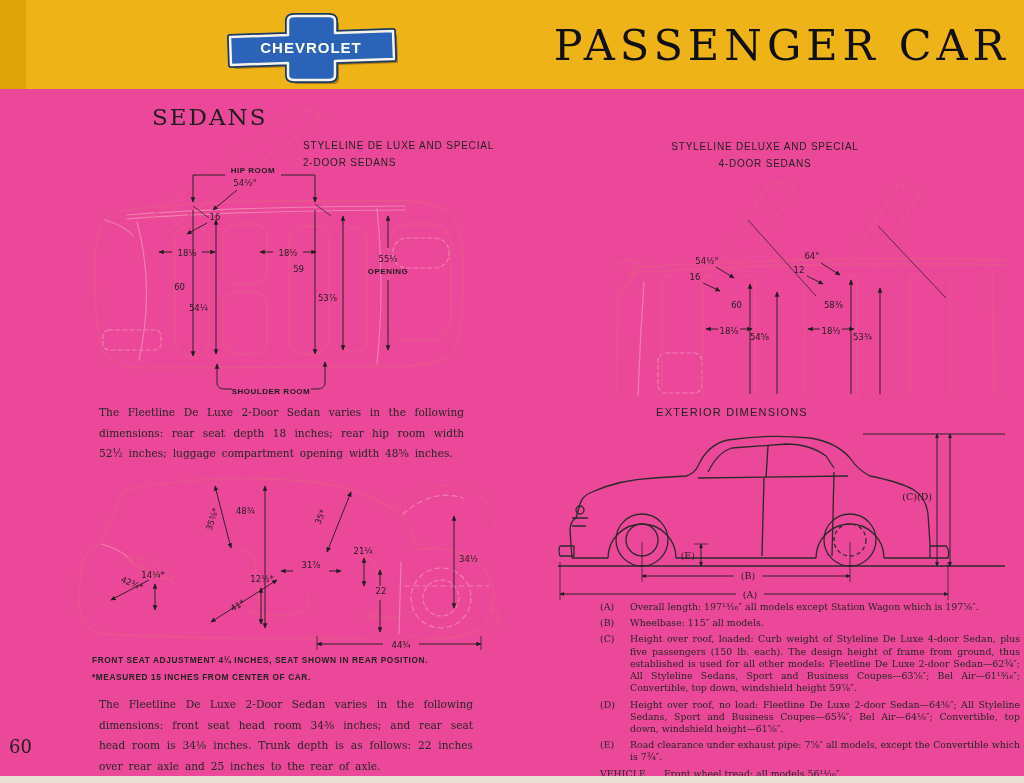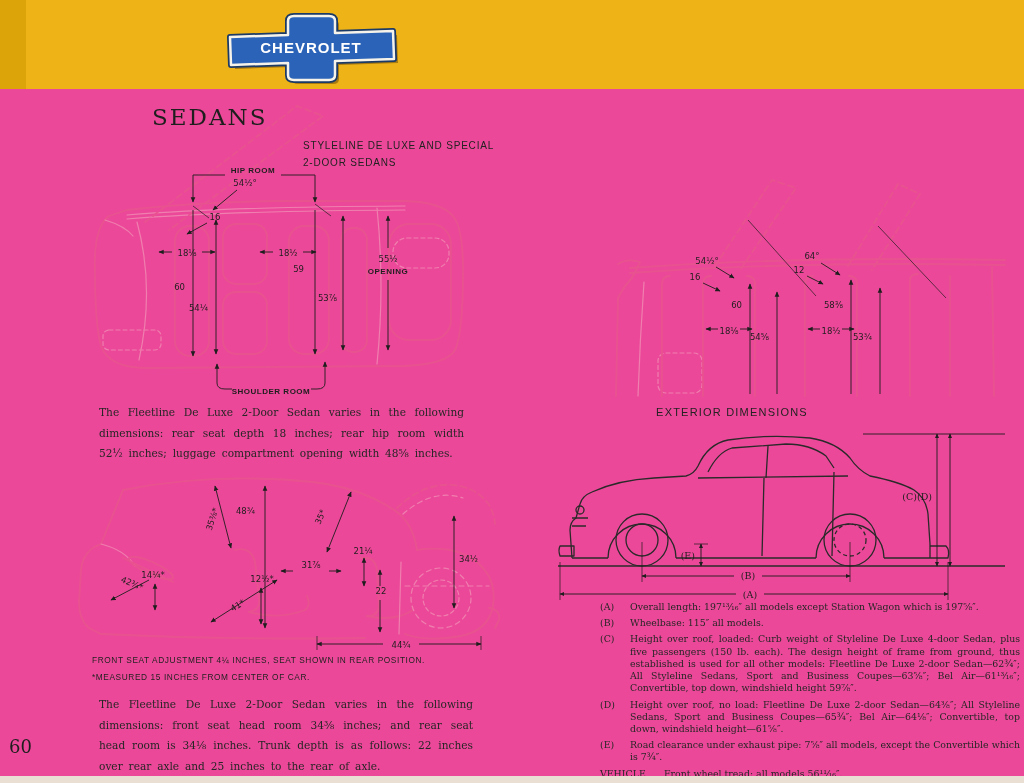--- a/index.html
+++ b/index.html
@@ -17,21 +17,21 @@
   .t-2door{left:303px;top:137px;text-align:left;}
   .t-4door{left:615px;top:138px;width:300px;text-align:center;}
   .ext-heading{position:absolute;left:582px;top:406px;width:300px;text-align:center;
                font-family:"Liberation Sans",sans-serif;font-weight:normal;font-size:11px;
                letter-spacing:1.2px;color:#222;}
   .note{position:absolute;font-size:10.6px;line-height:1.95;text-align:justify;
         word-spacing:2.5px;color:#262626;}
   .note1{left:99px;top:402px;width:365px;}
   .note2{left:99px;top:694px;width:374px;}
   .footnotes{position:absolute;left:92px;top:652px;width:380px;
-             font-family:"Liberation Sans",sans-serif;font-weight:normal;font-size:8.3px;
+             font-family:"Liberation Sans",sans-serif;font-weight:bold;font-size:8.3px;
              letter-spacing:.6px;line-height:17px;color:#222;}
   .pagenum{position:absolute;left:9px;top:736px;font-size:18px;}
   .ext-list{position:absolute;left:600px;top:601px;width:420px;font-size:9.4px;
             line-height:1.3;color:#262626;}
   .ext-item{display:flex;margin-bottom:4px;}
   .ext-key{width:30px;flex:none;}
   .ext-text{flex:1;text-align:justify;}
   .vw{display:flex;margin-top:3px;}
   .vw-label{width:64px;flex:none;line-height:1.3;}
   .vw-rows div{line-height:1.3;}
@@ -60,20 +60,21 @@
 
   <svg class="logo" viewBox="0 0 180 78">
     <g>
       <path d="M8,30 L66,28 L66,14 Q66,9 72,9 L107,9 Q113,9 113,14 L113,26 L171,24 L172,52 L113,54 L113,68 Q113,73 107,73 L72,73 Q66,73 66,68 L66,56 L9,58 Z" transform="translate(4,4)" fill="#a87a10"></path>
       <path d="M8,30 L66,28 L66,14 Q66,9 72,9 L107,9 Q113,9 113,14 L113,26 L171,24 L172,52 L113,54 L113,68 Q113,73 107,73 L72,73 Q66,73 66,68 L66,56 L9,58 Z" fill="#1b3a66" stroke="#1b3a66" stroke-width="6" stroke-linejoin="round"></path>
       <path d="M8,30 L66,28 L66,14 Q66,9 72,9 L107,9 Q113,9 113,14 L113,26 L171,24 L172,52 L113,54 L113,68 Q113,73 107,73 L72,73 Q66,73 66,68 L66,56 L9,58 Z" fill="#2b63b8" stroke="#f6f3ea" stroke-width="2.5" stroke-linejoin="round"></path>
       <text class="bowtie-text" x="89" y="46" text-anchor="middle">CHEVROLET</text>
     </g>
   </svg>
 
+  <div class="passenger">PASSENGER CAR</div>
 
   <div class="sedans">SEDANS</div>
 
   <div class="diag-title t-2door">
     <div>STYLELINE DE LUXE AND SPECIAL</div>
     <div>2-DOOR SEDANS</div>
   </div>
 
   <svg style="left:75px;top:98px;" width="400" height="307" viewBox="0 0 400 307">
     <defs>
@@ -204,20 +205,24 @@
 
   <div class="footnotes">
     <div>FRONT SEAT ADJUSTMENT 4¼ INCHES, SEAT SHOWN IN REAR POSITION.</div>
     <div>*MEASURED 15 INCHES FROM CENTER OF CAR.</div>
   </div>
 
   <div class="note note2">The Fleetline De Luxe 2-Door Sedan varies in the following dimensions: front seat head room 34⅜ inches; and rear seat head room is 34⅛ inches. Trunk depth is as follows: 22 inches over rear axle and 25 inches to the rear of axle.</div>
 
   <div class="pagenum">60</div>
 
+  <div class="diag-title t-4door">
+    <div>STYLELINE DELUXE AND SPECIAL</div>
+    <div>4-DOOR SEDANS</div>
+  </div>
 
   <svg style="left:600px;top:168px;" width="420" height="232" viewBox="0 0 420 232">
     <defs>
       <marker id="arwB" viewBox="0 0 10 10" refX="8" refY="5" markerWidth="6.5" markerHeight="6.5" orient="auto-start-reverse">
         <path d="M0,1 L9,5 L0,9 Z" fill="#1e1e1e"></path>
       </marker>
     </defs>
     <g>
       <path class="pink" d="M30,100 Q200,88 405,92"></path>
       <path class="pink" d="M30,105 Q200,93 405,97"></path>

